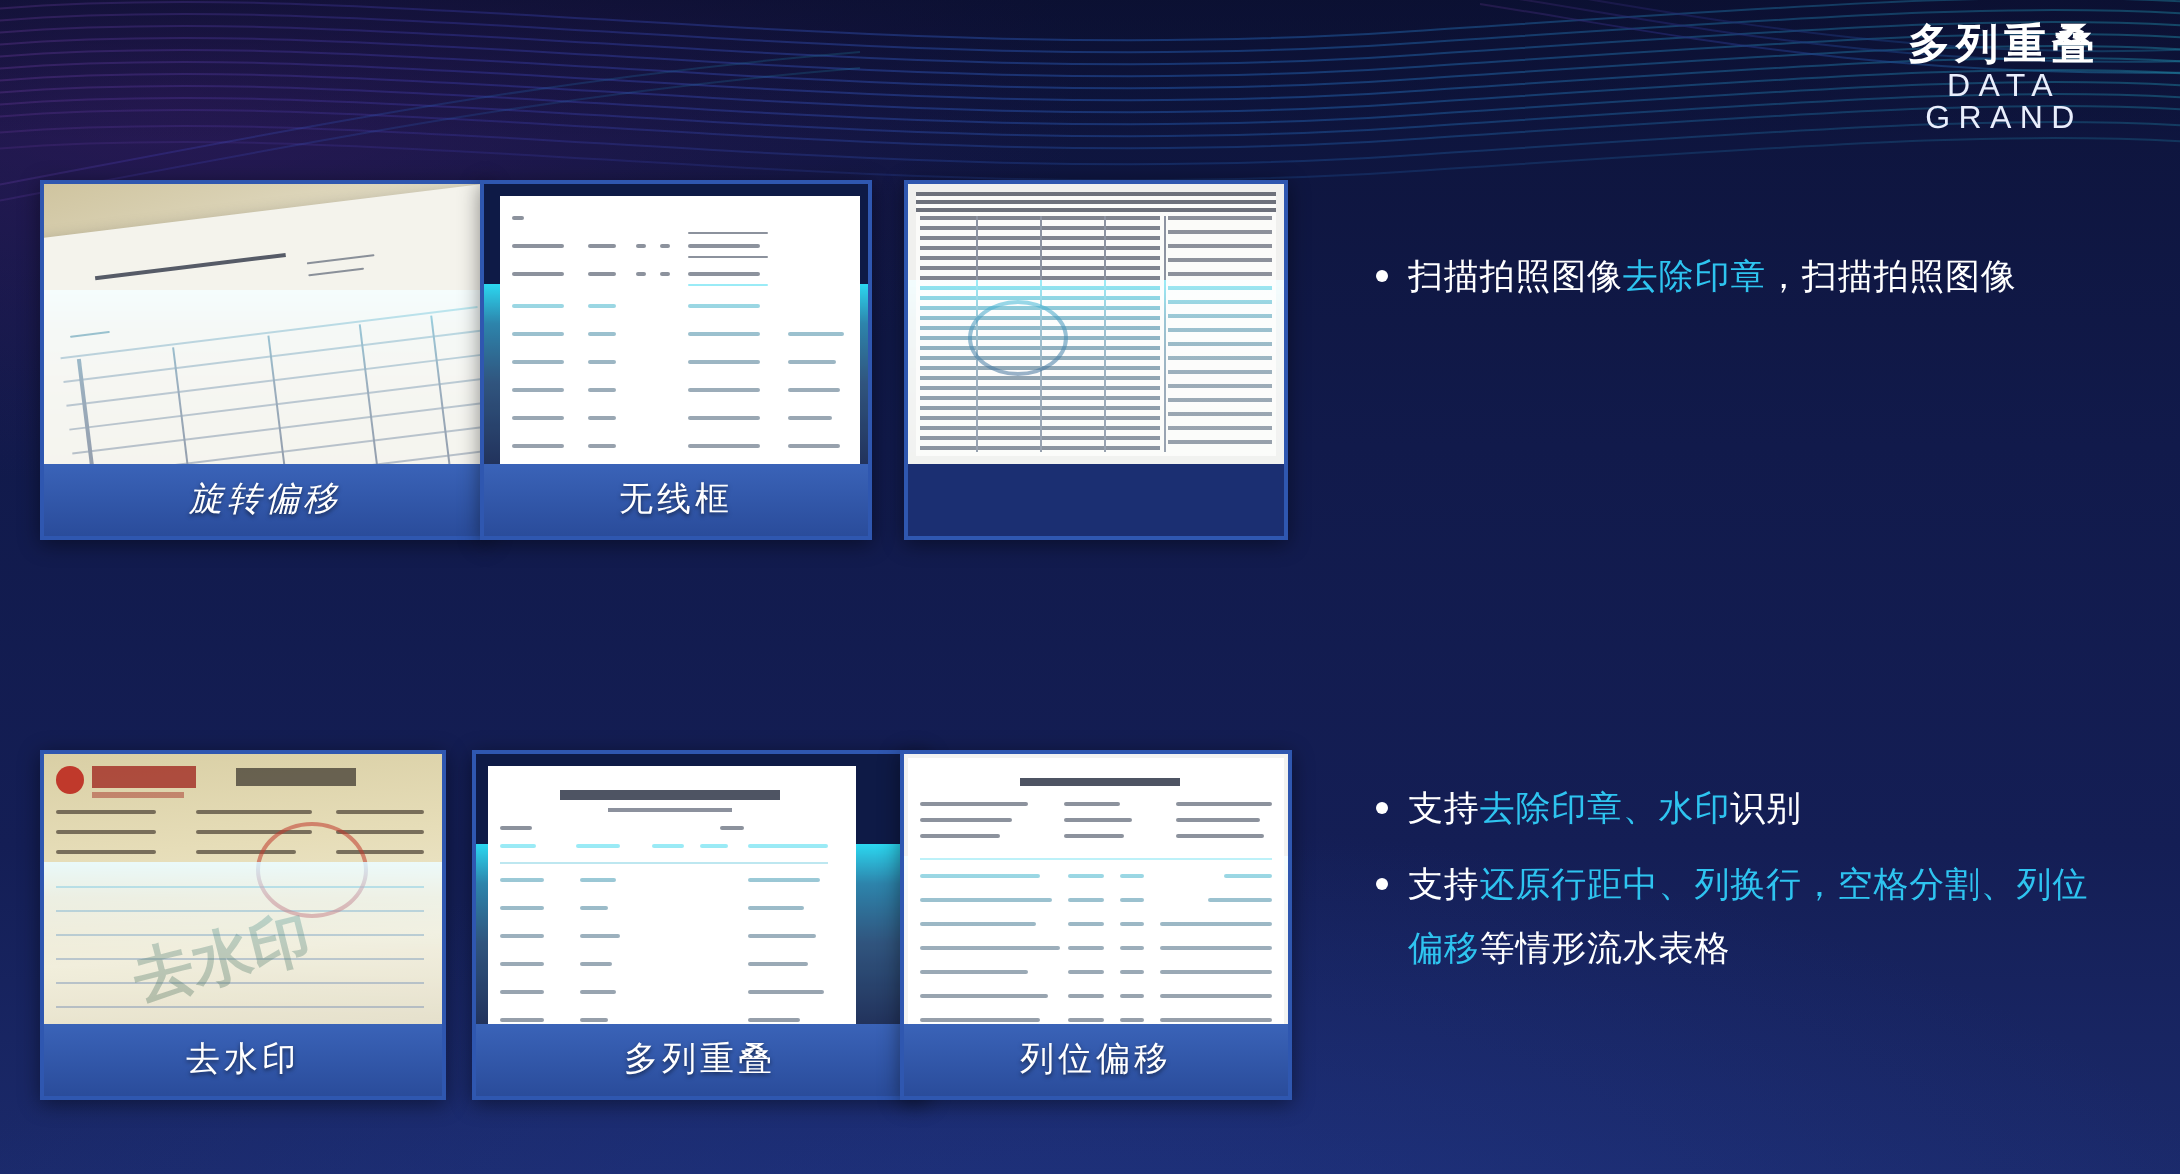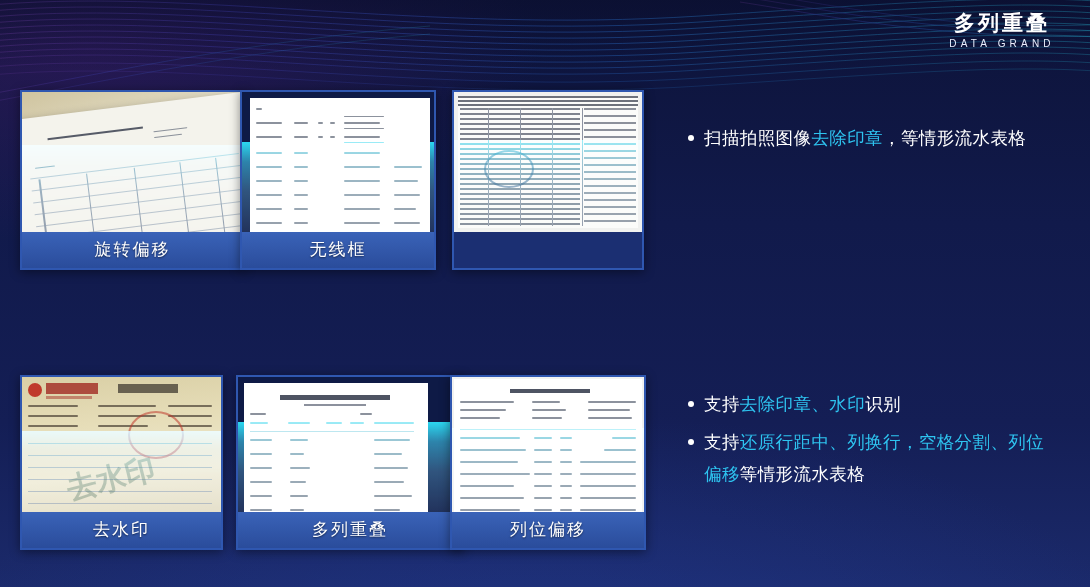--- a/index.html
+++ b/index.html
@@ -21,21 +21,21 @@
   #topglow{position:absolute;left:0;top:0;width:1090px;height:70px;z-index:1;
      background:linear-gradient(180deg, rgba(10,14,45,.55) 0%, rgba(10,14,45,0) 100%);}
 
   
   #header{position:absolute;left:0;top:0;width:1090px;height:62px;z-index:5;}
   #title{position:absolute;left:26px;top:14px;
      color:#ffffff;font-size:26px;line-height:34px;letter-spacing:.5px;
      white-space:nowrap;text-shadow:0 1px 4px rgba(0,0,0,.5);}
   #logo{position:absolute;right:18px;top:10px;text-align:center;width:140px;}
   #logo .cn{color:#fff;font-size:21px;font-weight:bold;letter-spacing:3px;line-height:26px;}
-  #logo .en{color:#e9eefc;font-size:10px;letter-spacing:4.2px;line-height:16px;}
+  #logo .en{color:#e9eefc;font-size:16px;letter-spacing:4.2px;line-height:16px;}
 
   
   .card{position:absolute;z-index:6;
      border:2px solid #2f57b0;box-sizing:border-box;
      background:#1b2f72;overflow:hidden;
      box-shadow:0 2px 10px rgba(0,0,0,.45);}
   .shot{position:absolute;left:0;top:0;right:0;bottom:36px;overflow:hidden;background:#fdfdf8;}
   .caption{position:absolute;left:0;right:0;bottom:0;height:36px;
      background:linear-gradient(180deg,#3a63b8 0%,#2a4c9b 100%);
      color:#ffffff;font-size:17px;line-height:36px;text-align:center;
@@ -100,21 +100,21 @@
 </svg>
 <div id="topglow"></div>
 
 <div id="header">
   <div id="logo">
     <div class="cn">多列重叠</div>
     <div class="en">DATA GRAND</div>
   </div>
 </div>
 
-<div class="card" style="left:20px;top:90px;width:225px;height:180px;">
+<div class="card" style="left:20px;top:90px;width:225px;height:180px;font-style:italic;">
   <div class="shot">
     <div class="doc" style="background:linear-gradient(160deg,#cfc49f 0%,#ded7bd 28%,#efeee6 55%,#d9d7cb 100%);">
       <div style="position:absolute;left:-14px;top:14px;width:250px;height:190px;background:#f4f3ec;
                   transform:rotate(-7deg);box-shadow:0 2px 8px rgba(0,0,0,.25);"></div>
       <div style="position:absolute;left:-10px;top:18px;width:246px;height:186px;transform:rotate(-7deg);">
         <div class="hdrline" style="left:44px;top:18px;width:96px;"></div>
         <div class="tick" style="left:150px;top:24px;width:34px;height:1px;"></div>
         <div class="tick" style="left:150px;top:30px;width:28px;height:1px;"></div>
         <div class="tick" style="left:28px;top:46px;width:20px;height:1px;"></div>
         <div style="position:absolute;left:22px;top:56px;width:210px;height:128px;">
@@ -336,18 +336,18 @@
           <div class="tick" style="left:120px;top:76px;width:56px;"></div>
 
       </div>
     </div>
     <div class="scanband" style="top:38%;height:62%;"></div>
   </div>
   <div class="caption">列位偏移</div>
 </div>
 
 <div class="bullets" id="group0" style="left:686px;top:122px;">
-    <div class="bullet"><span>扫描拍照图像</span><span class="hl">去除印章</span><span>，等情形流水表格</span></div>
+    <div class="bullet"><span>扫描拍照图像</span><span class="hl">去除印章</span><span>，扫描拍照图像</span></div>
   </div>
 <div class="bullets" id="group1" style="left:686px;top:388px;">
     <div class="bullet"><span>支持</span><span class="hl">去除印章、水印</span><span>识别</span></div>
     <div class="bullet"><span>支持</span><span class="hl">还原行距中、列换行，空格分割、列位偏移</span><span>等情形流水表格</span></div>
   </div>
 
 </body></html>

